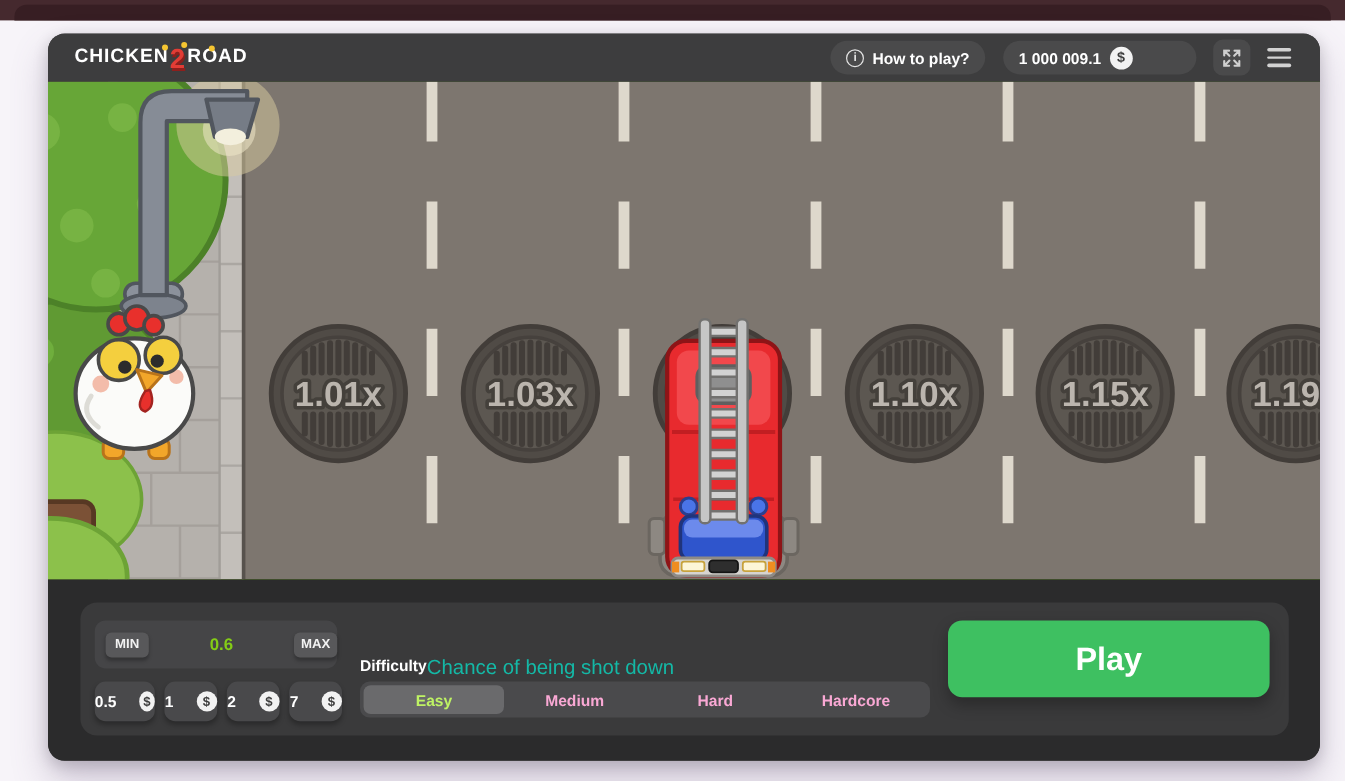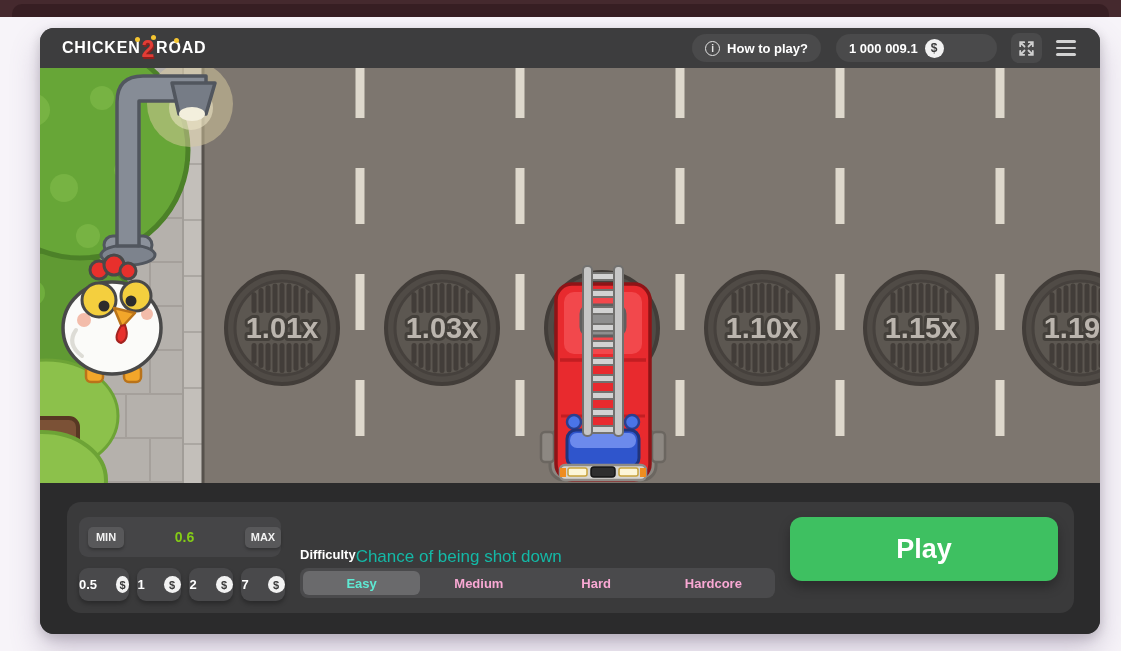--- a/index.html
+++ b/index.html
@@ -44,21 +44,21 @@
   .qbet { height:33px; background:#49494b; border:none; border-radius:9px; color:#fff; font-size:13px; font-weight:700; display:flex; align-items:center; justify-content:center; gap:19px; cursor:pointer; box-shadow:0 3px 4px rgba(0,0,0,.28); }
   .qbet .coin { width:17px; height:17px; font-size:11px; }
   .qbet.w1 { width:50px; } .qbet.w2 { width:44px; }
 
   .diff-group { position:absolute; left:233px; top:0; width:475px; height:111px; }
   .diff-labels { position:absolute; top:16px; left:0; right:0; display:flex; justify-content:flex-start;margin-top:29px; }
   .diff-title { color:#fff; font-size:13px; font-weight:600; }
   .chance { color:#14b8a6; font-size:17px; }
   .segmented { position:absolute; top:66px; left:0; width:100%; height:30px; background:#4a4a4c; border-radius:8px; padding:3px; display:flex; }
   .seg { flex:1; border:none; background:transparent; border-radius:6px; color:#f9a8d4; font-size:13px; font-weight:700; cursor:pointer; }
-  .seg.selected { background:#6a6a6c; color:#5eead4; }
+  .seg.selected { background:#6a6a6c; color:#bef264; }
 
   .play-btn { position:absolute; right:16px; top:15px; width:268px; height:64px; background:#3ec061; border:none; border-radius:12px; color:#fff; font-size:27px; font-weight:700; cursor:pointer; box-shadow:0 6px 12px rgba(0,0,0,.28); }
 </style>
 </head>
 <body>
 
 <div class="top-strip">
   <div class="top-strip-inner"></div>
 </div>
 

